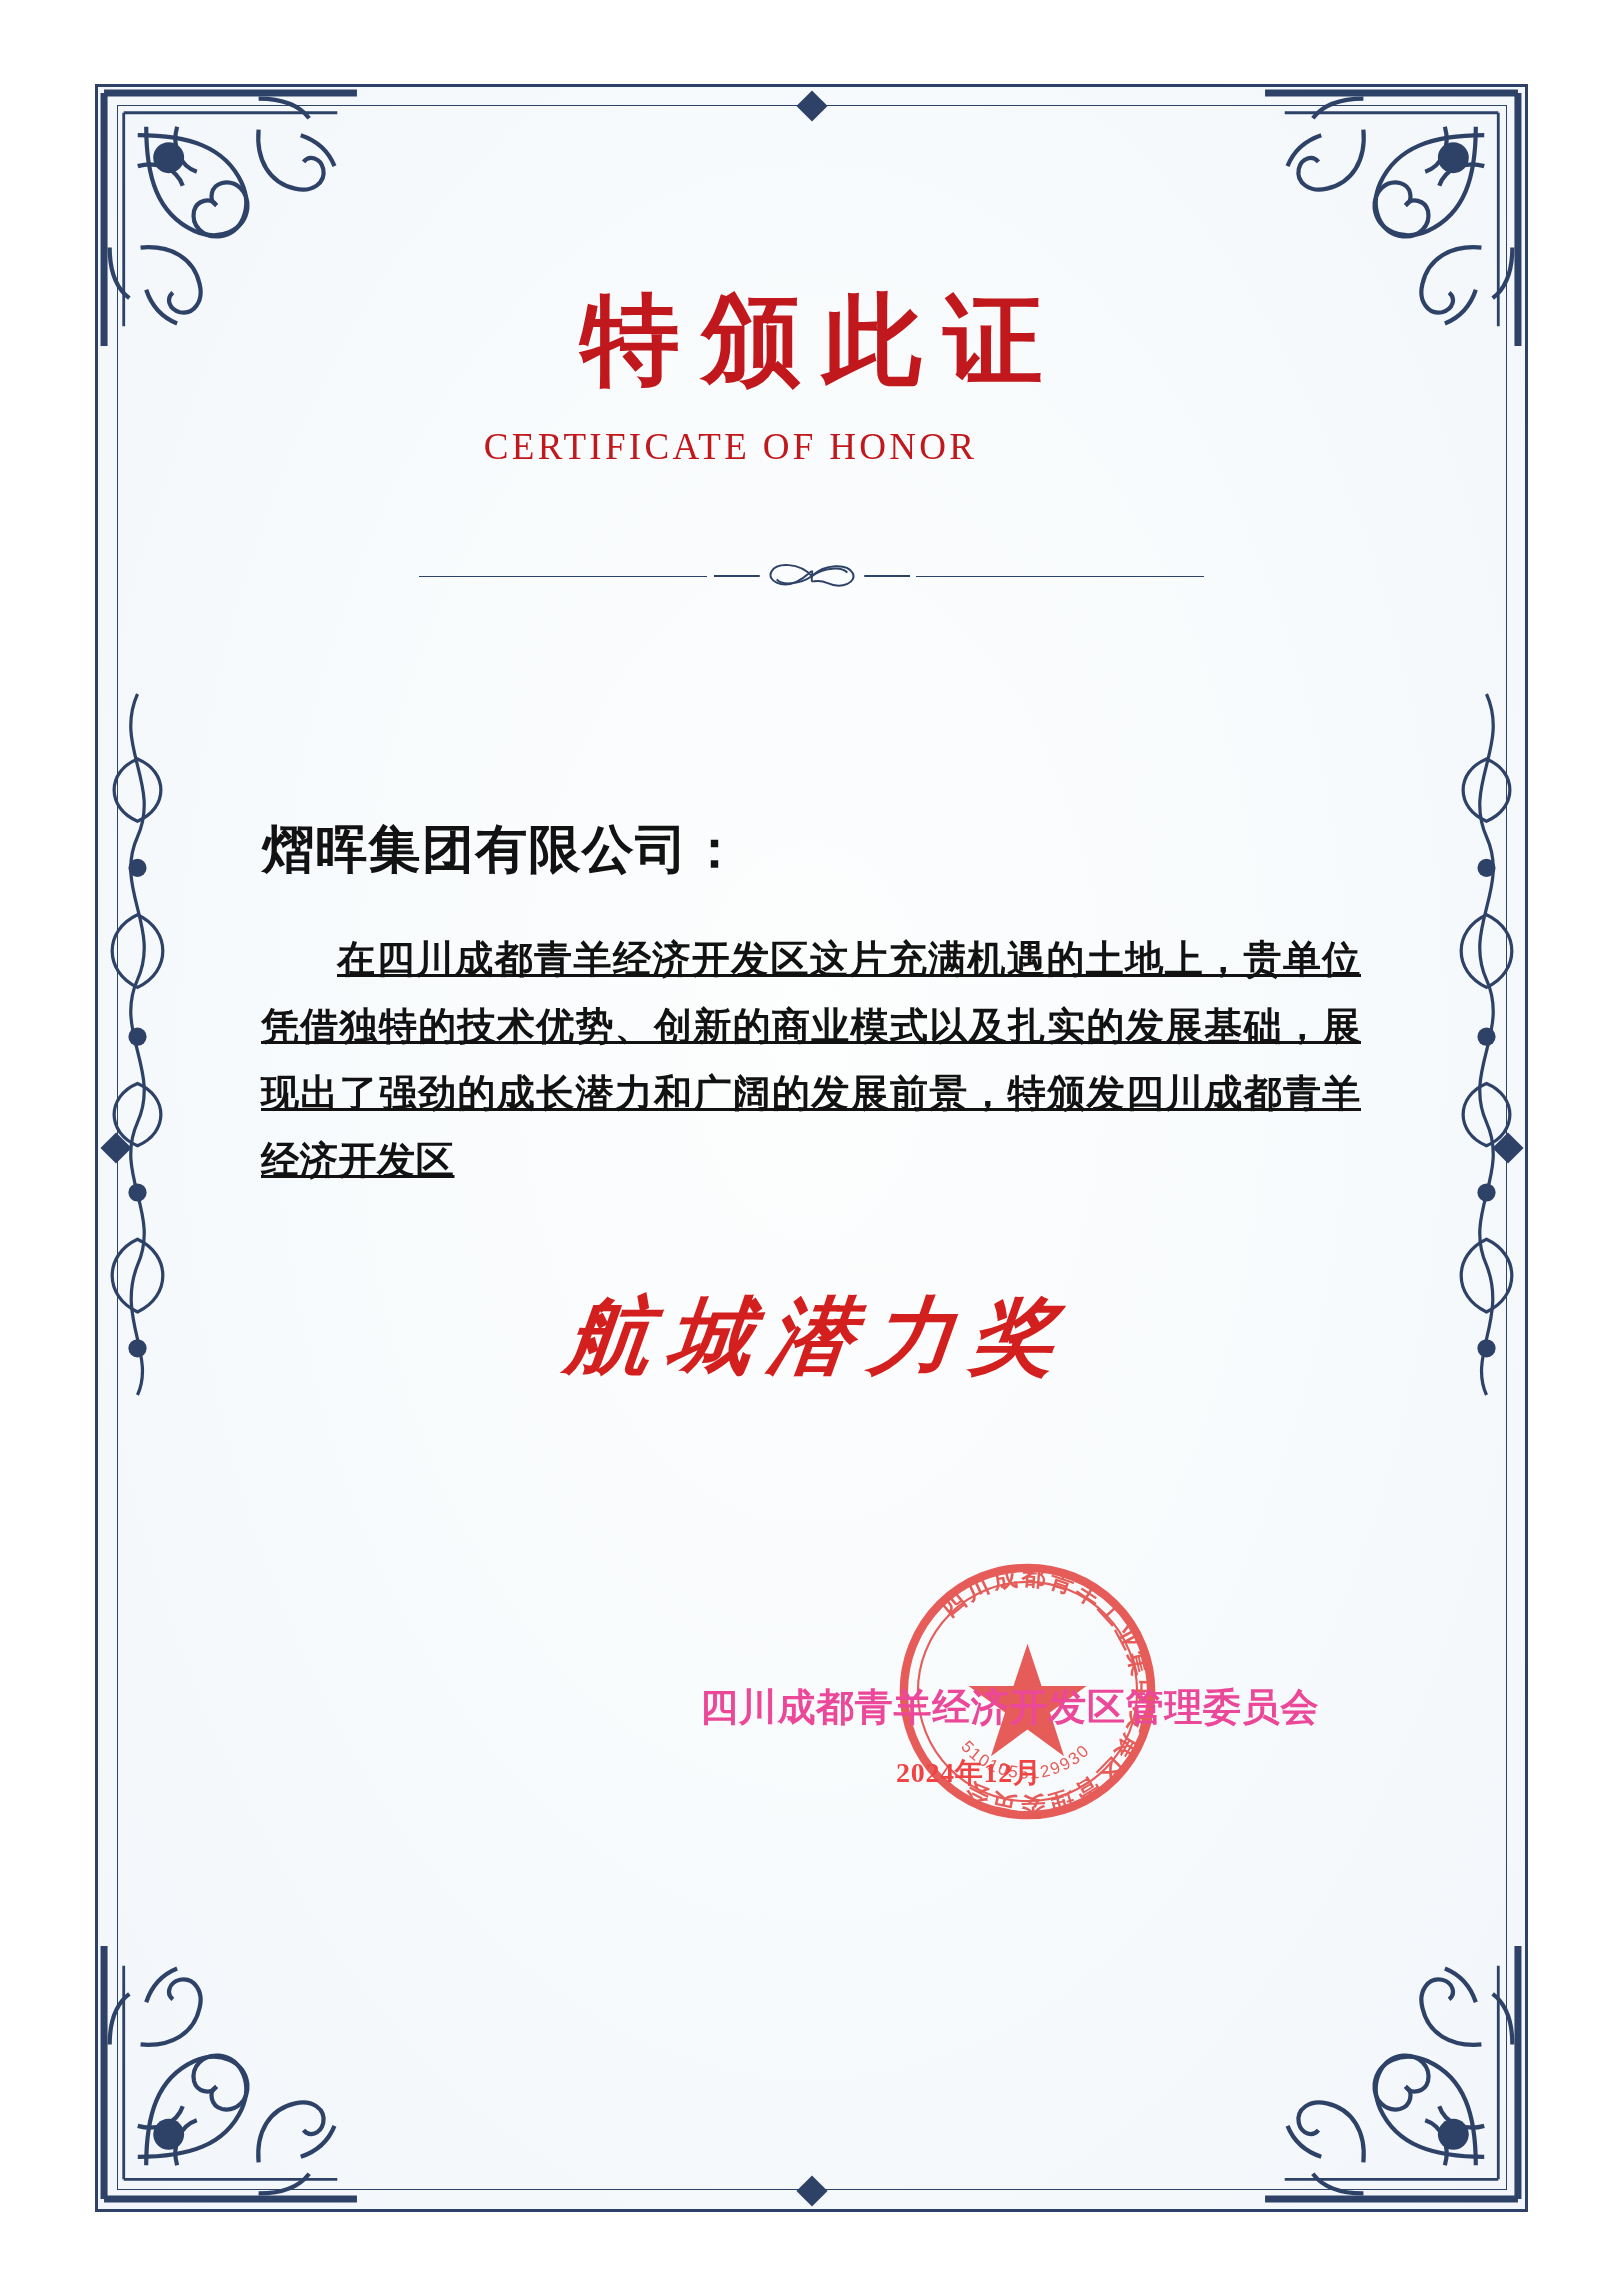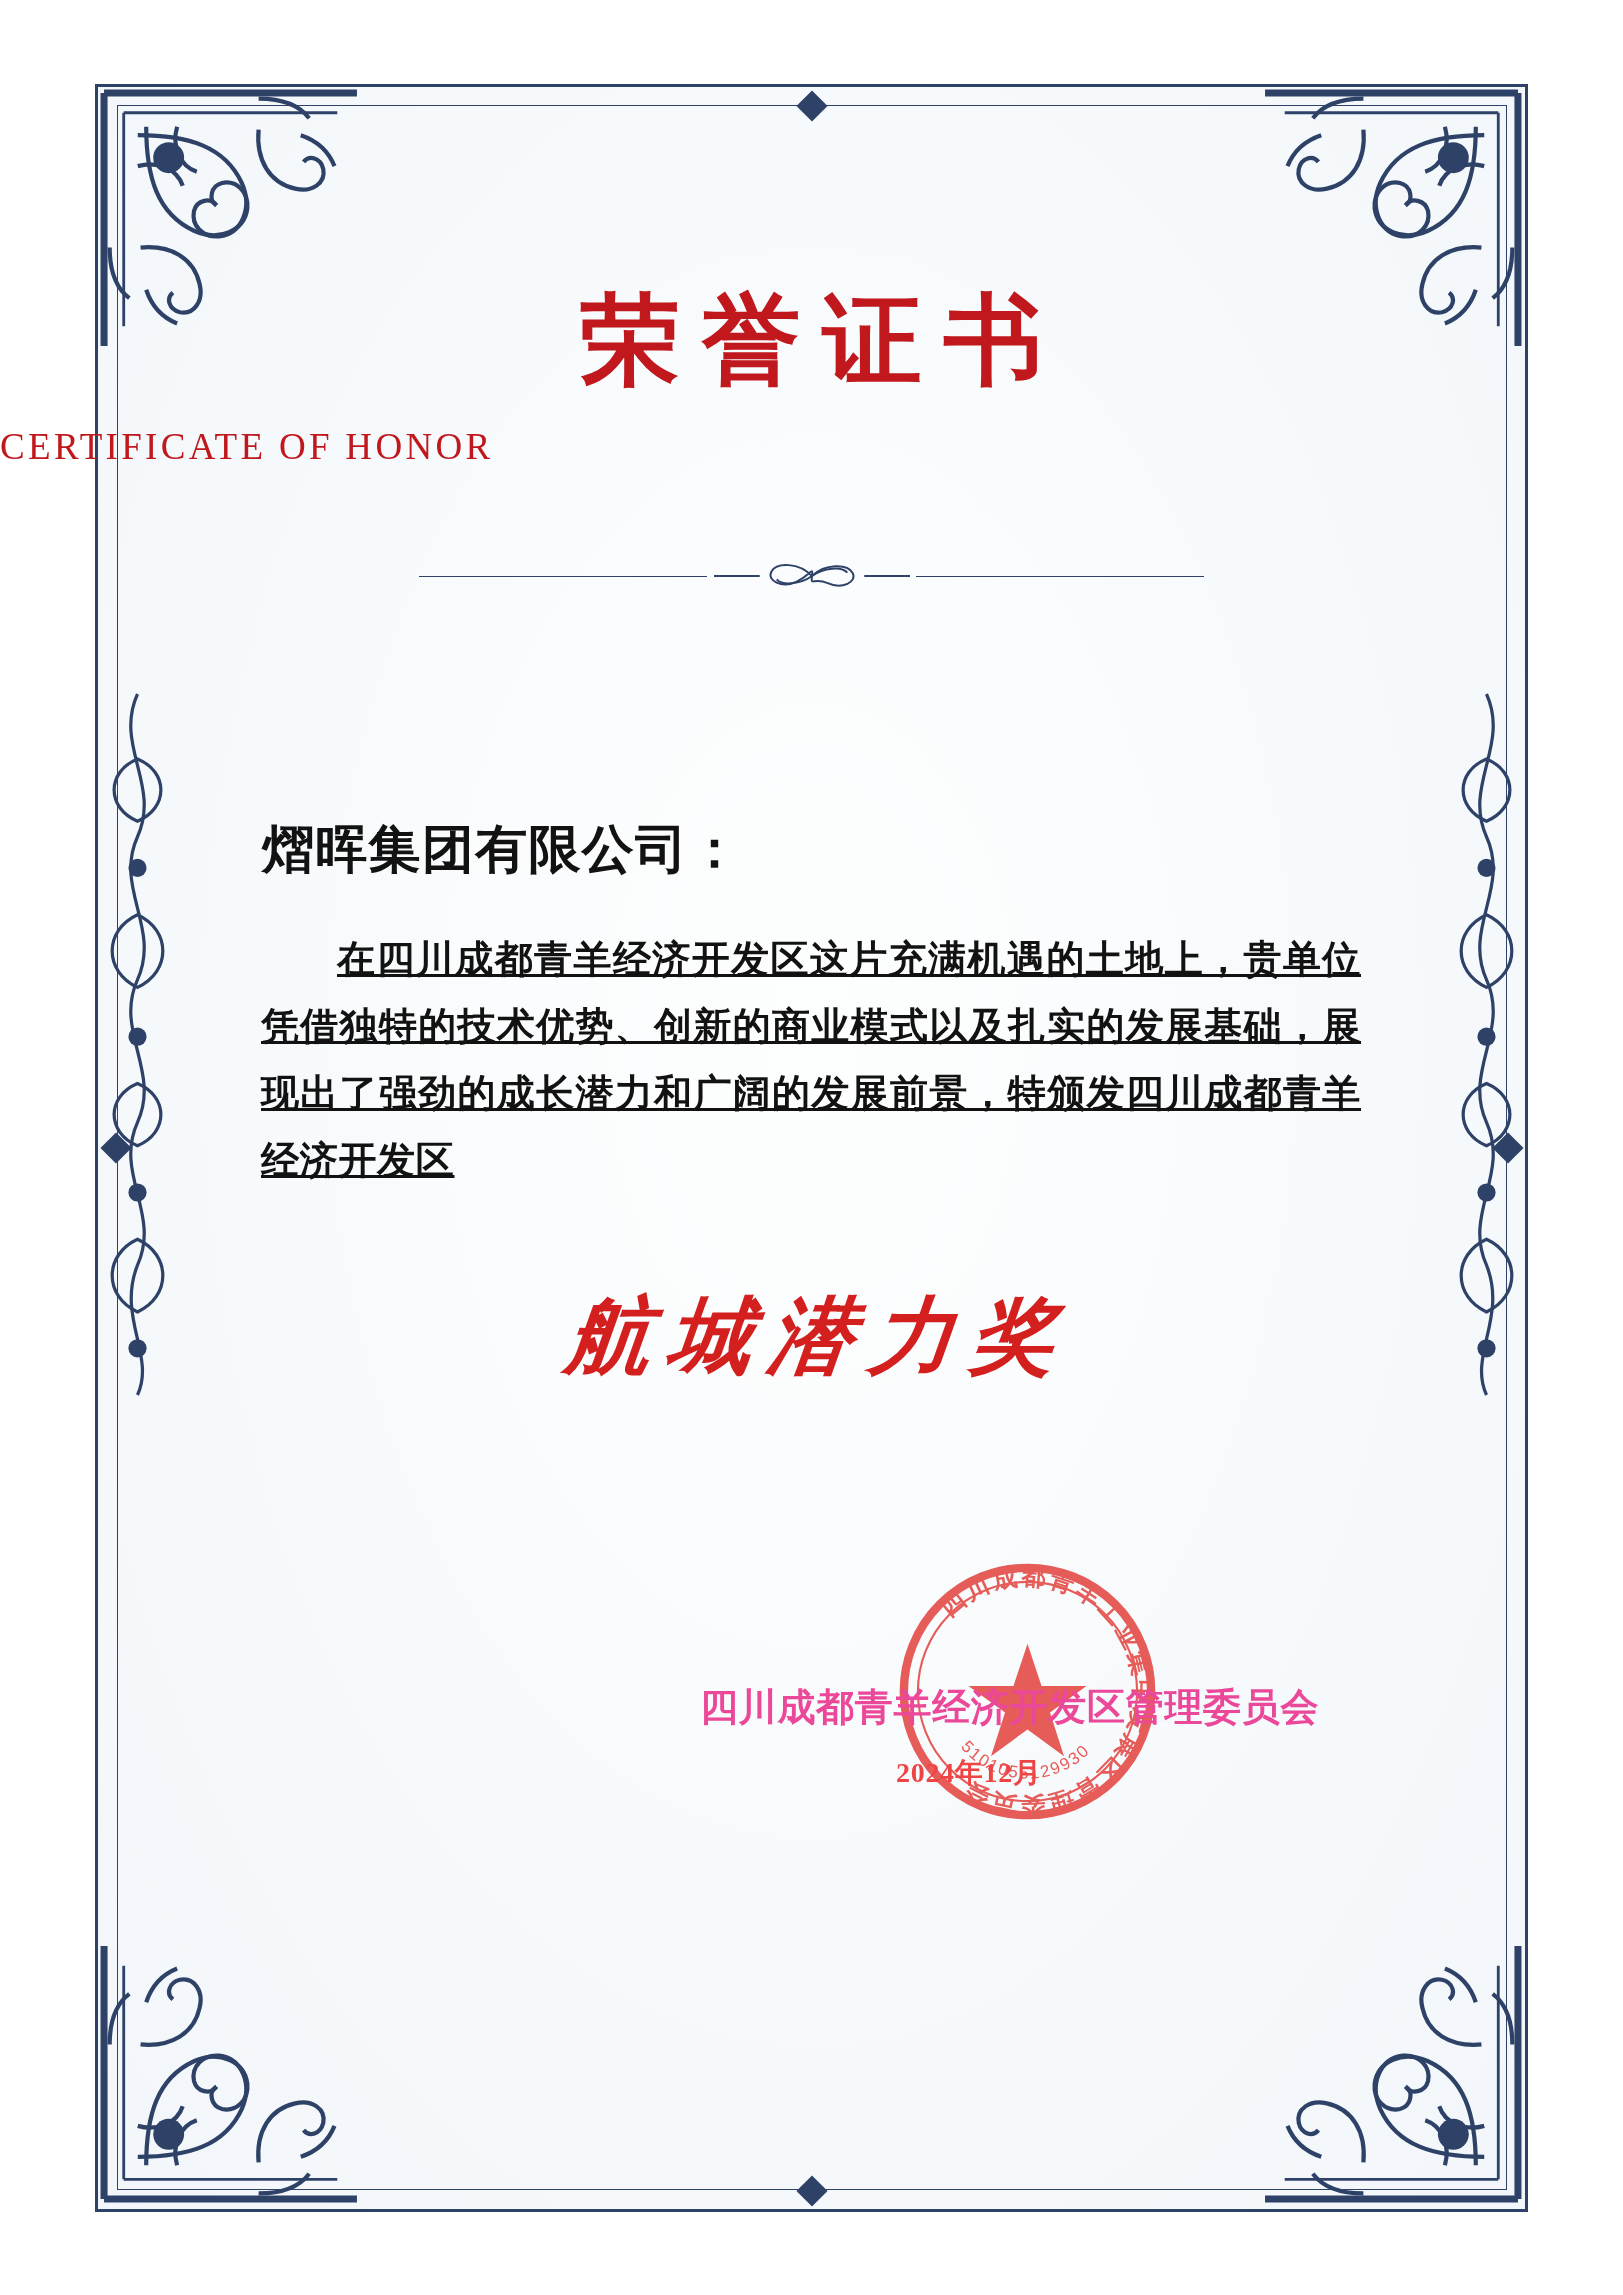--- a/index.html
+++ b/index.html
@@ -90,20 +90,21 @@
     font-size: 99px;
     font-weight: bold;
     letter-spacing: 22px;
     color: #c0181c;
     text-indent: 22px;
   }
   .title-en {
     position: absolute;
     left: 0; top: 425px;
     width: 1461px;
+    text-align: center;
     font-family: "Liberation Serif", serif;
     font-size: 37px;
     letter-spacing: 3.3px;
     color: #c0181c;
   }
 
   
   .divider {
     position: absolute;
     left: 419px; top: 553px;
@@ -307,21 +308,21 @@
       <circle cx="30" cy="404" r="7" fill="currentColor" stroke="none"></circle>
       <circle cx="30" cy="524" r="7" fill="currentColor" stroke="none"></circle>
     </svg>
   </div>
 
   <div class="edge-diamond" style="left:801px; top:95px;"></div>
   <div class="edge-diamond" style="left:801px; top:2180px;"></div>
   <div class="edge-diamond" style="left:105px; top:1137px;"></div>
   <div class="edge-diamond" style="left:1497px; top:1137px;"></div>
 
-  <div class="title-cn">荣誉证书</div>
+  <div class="title-cn">特颁此证</div>
   <div class="title-en">CERTIFICATE OF HONOR</div>
 
   <div class="divider">
     <div class="line line-l"></div>
     <div class="line line-r"></div>
     <div class="knot">
       <svg viewBox="0 0 300 70" fill="none" stroke="currentColor" stroke-width="3">
         <path d="M0 35 L70 35"></path>
         <path d="M230 35 L300 35"></path>
         <path d="M150 35 C130 14 96 14 88 28 C80 42 104 54 126 44 C148 34 152 18 150 35 C148 52 152 36 174 46 C196 56 220 44 212 30 C204 16 170 16 150 35 Z"></path>

